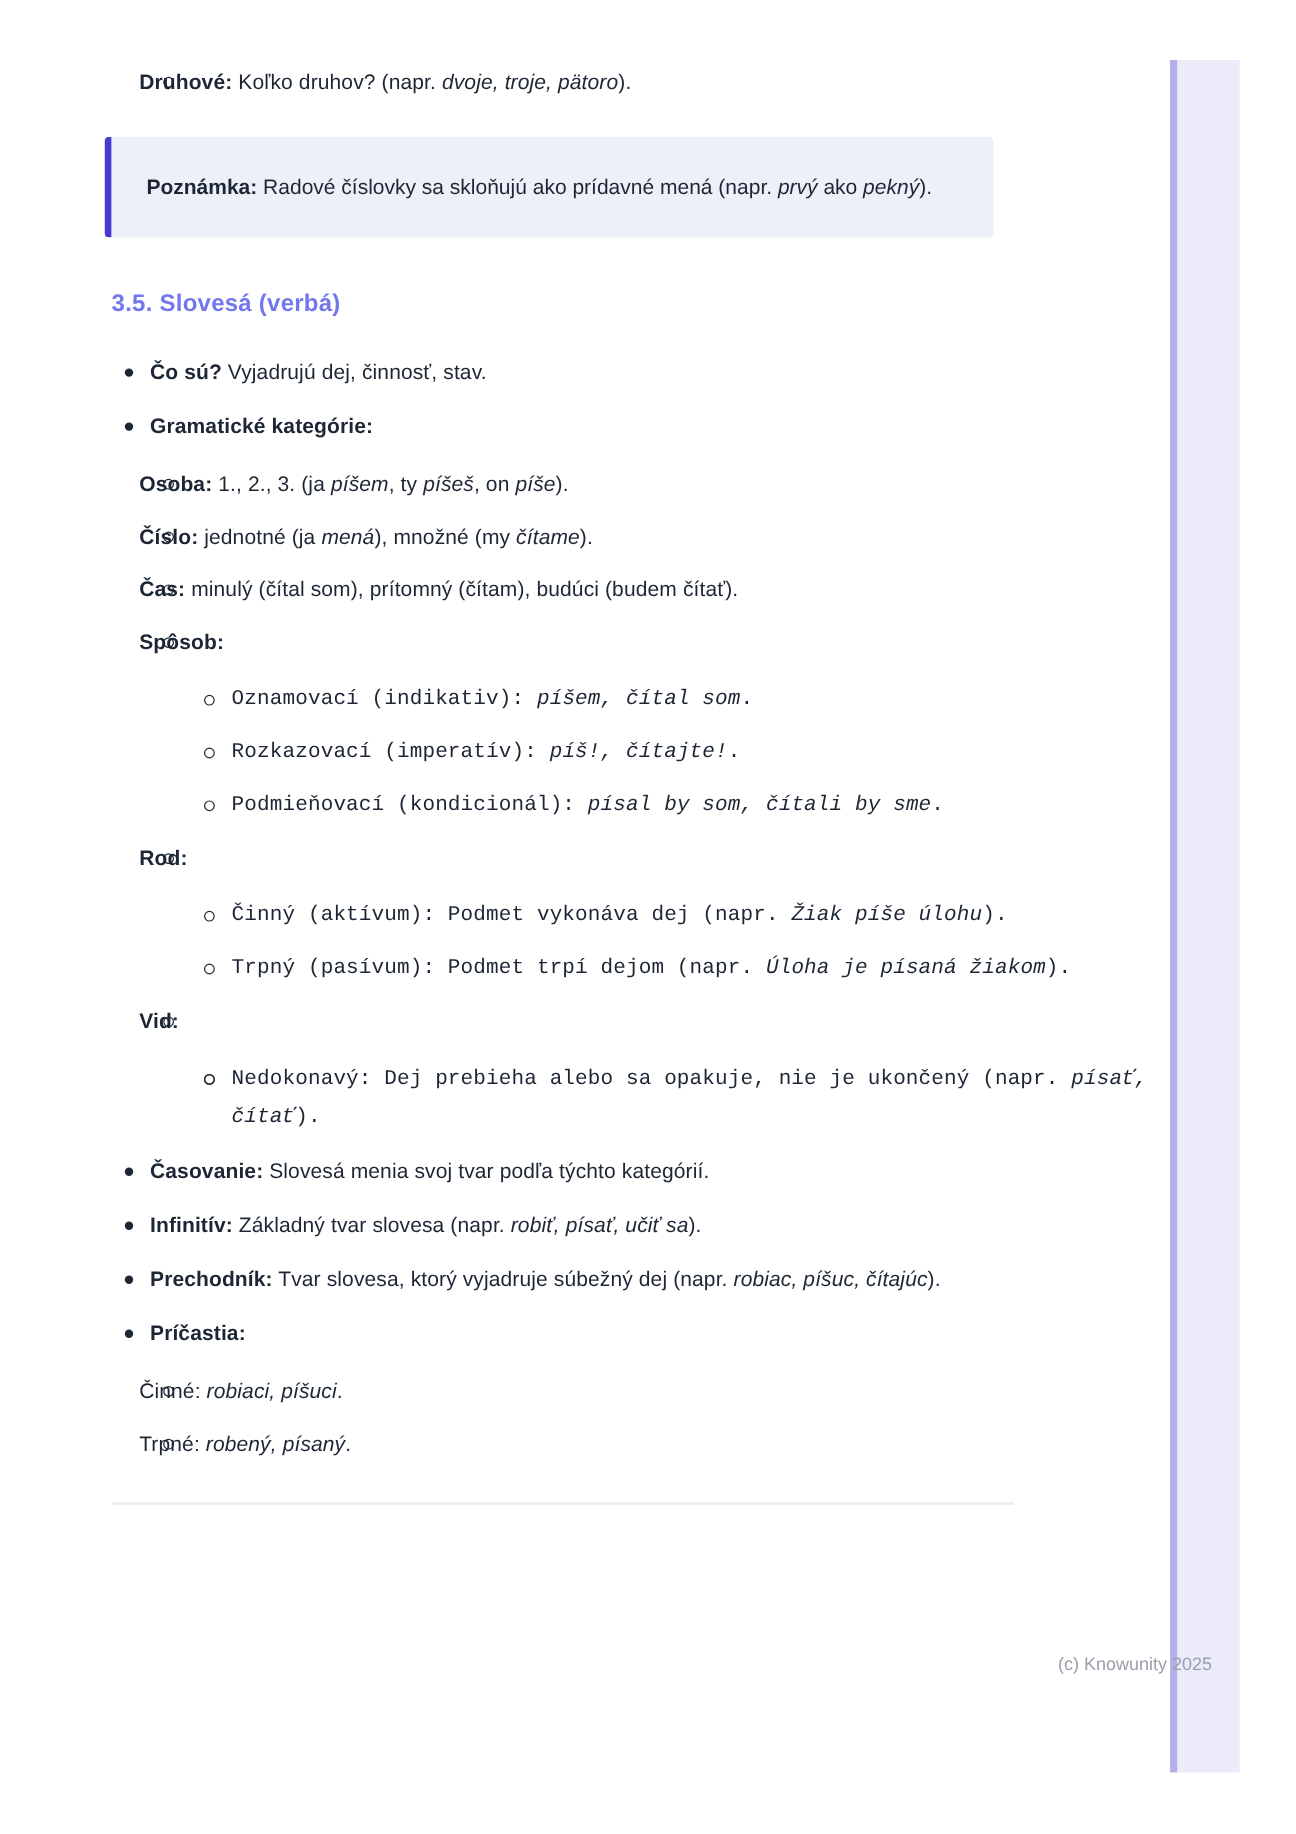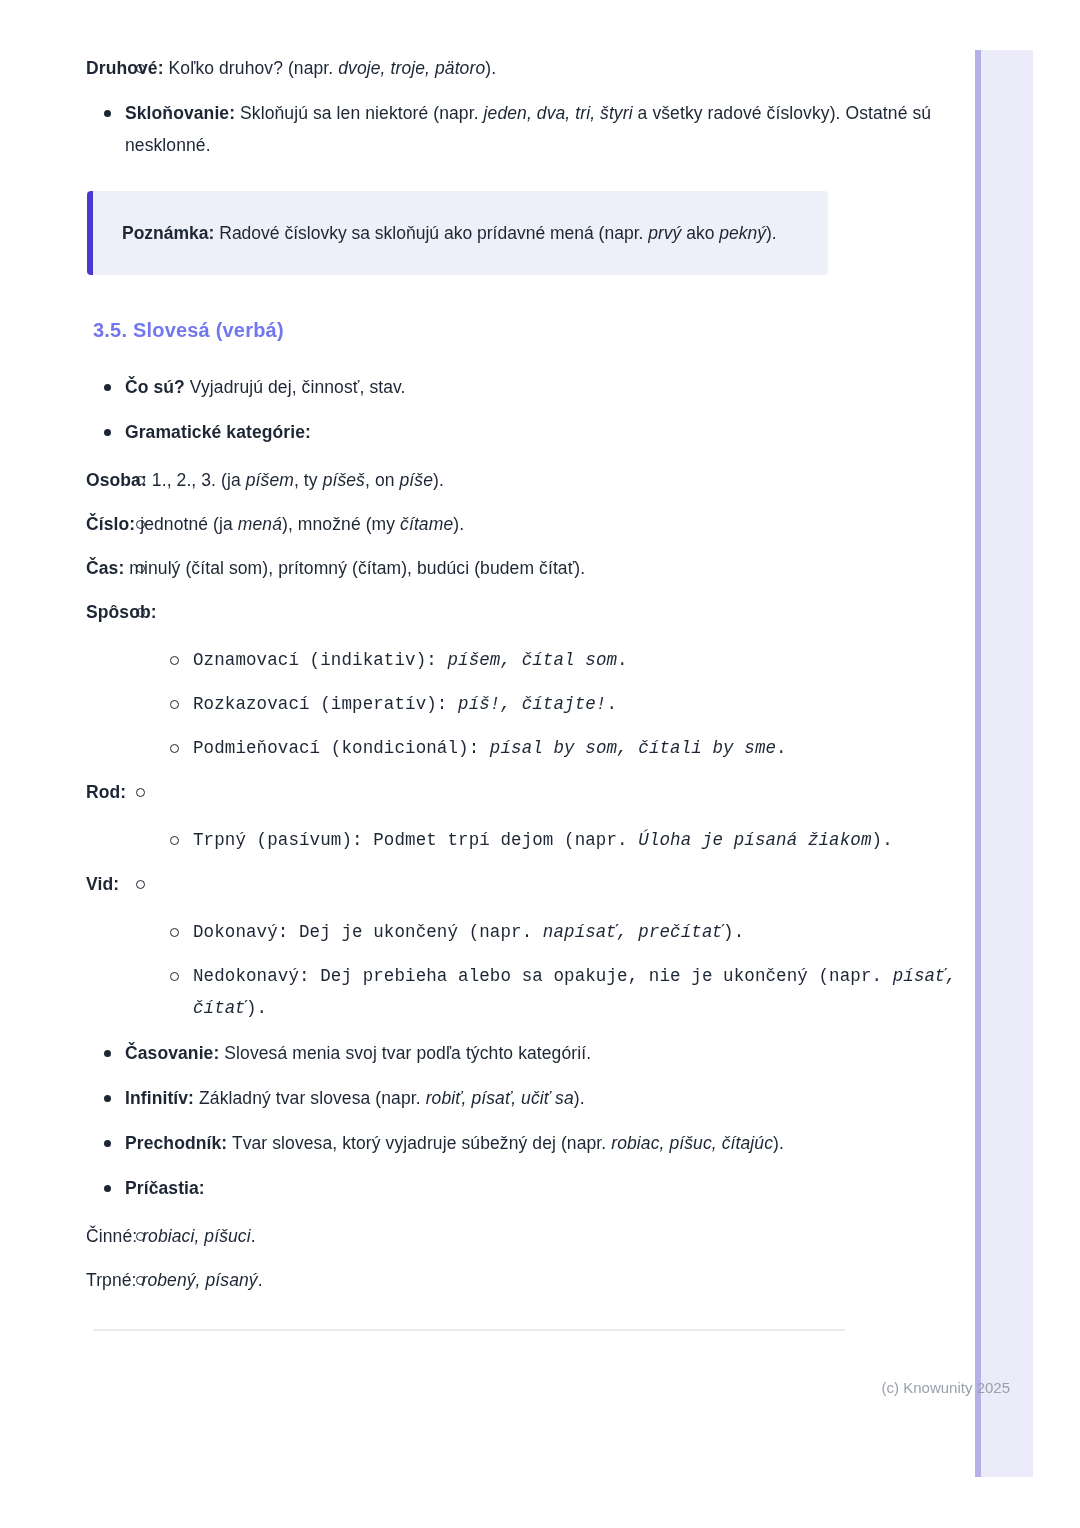--- a/index.html
+++ b/index.html
@@ -30,21 +30,21 @@
     position:absolute;left:0;top:0;width:6px;height:100%;
     background:var(--edge-strip-line);
   }
   .content{
     position:absolute;left:0;top:52px;width:975px;z-index:1;
   }
   .item{margin-top:13px;}
   .content > .item:first-child{margin-top:0;}
   .row{position:relative;font-size:17.5px;line-height:32px;letter-spacing:0.1px;}
   .l1 > .row{padding-left:125px;}
-  .l2 > .row{padding-left:86px;}
+  .l2 > .row{padding-left:116px;}
   .l3 > .row{padding-left:193px;font-family:Liberation Mono, monospace;}
   .marker{position:absolute;box-sizing:border-box;}
   .marker.disc{width:7px;height:7px;border-radius:50%;background:var(--body-text);top:13px;left:104px;}
   .marker.circ{width:9px;height:9px;border-radius:50%;border:1.7px solid var(--body-text);top:12px;background:transparent;}
   .l2 > .row > .marker.circ{left:136px;}
   .l3 > .row > .marker.circ{left:170px;}
   .children{margin-bottom:8px;}
   .item > .children{margin-top:2px;}
   .children > .item{margin-top:12px;}
   .children > .item:first-child{margin-top:16px;}
@@ -79,23 +79,20 @@
 <body>
 
 <div class="edge-strip">
   <div class="edge-line"></div>
 </div>
 
 <main class="content" id="doc-root">
     <div class="item l2">
       <div class="row"><span class="marker circ"></span><span><span class="seg-b ">Druhové:</span><span class=""> Koľko druhov? (napr. </span><span class="seg-i">dvoje, troje, pätoro</span><span class="">).</span></span></div>
     </div>
-    <div class="item l1">
-      <div class="row"><span class="marker disc"></span><span><span class="seg-b ">Skloňovanie:</span><span class=""> Skloňujú sa len niektoré (napr. </span><span class="seg-i">jeden, dva, tri, štyri</span><span class=""> a všetky radové číslovky). Ostatné sú nesklonné.</span></span></div>
-    </div>
     <div class="note"><span class="seg-b ">Poznámka:</span><span class=""> Radové číslovky sa skloňujú ako prídavné mená (napr. </span><span class="seg-i">prvý</span><span class=""> ako </span><span class="seg-i">pekný</span><span class="">).</span></div>
     <h2 class="heading">3.5. Slovesá (verbá)</h2>
     <div class="item l1">
       <div class="row"><span class="marker disc"></span><span><span class="seg-b ">Čo sú?</span><span class=""> Vyjadrujú dej, činnosť, stav.</span></span></div>
     </div>
     <div class="item l1">
       <div class="row"><span class="marker disc"></span><span><span class="seg-b ">Gramatické kategórie:</span></span></div>
       <div class="children">
         <div class="item l2">
           <div class="row"><span class="marker circ"></span><span><span class="seg-b ">Osoba:</span><span class=""> 1., 2., 3. (ja </span><span class="seg-i">píšem</span><span class="">, ty </span><span class="seg-i">píšeš</span><span class="">, on </span><span class="seg-i">píše</span><span class="">).</span></span></div>
@@ -117,29 +114,32 @@
             </div>
             <div class="item l3">
               <div class="row"><span class="marker circ"></span><span><span class="">Podmieňovací (kondicionál): </span><span class="seg-i">písal by som, čítali by sme</span><span class="">.</span></span></div>
             </div>
           </div>
         </div>
         <div class="item l2">
           <div class="row"><span class="marker circ"></span><span><span class="seg-b ">Rod:</span></span></div>
           <div class="children">
             <div class="item l3">
+              <div class="row"><span class="marker circ"></span><span><span class="">Činný (aktívum): Podmet vykonáva dej (napr. </span><span class="seg-i">Žiak píše úlohu</span><span class="">).</span></span></div>
+            </div>
+            <div class="item l3">
               <div class="row"><span class="marker circ"></span><span><span class="">Trpný (pasívum): Podmet trpí dejom (napr. </span><span class="seg-i">Úloha je písaná žiakom</span><span class="">).</span></span></div>
             </div>
           </div>
         </div>
         <div class="item l2">
           <div class="row"><span class="marker circ"></span><span><span class="seg-b ">Vid:</span></span></div>
           <div class="children">
             <div class="item l3">
-              <div class="row"><span class="marker circ"></span><span><span class="">Dokonavý: Dej je ukončený (napr. </span><span class="seg-i">napísať, prečítať</span><span class="">).</span></span></div>
+              <div class="row"><span class="marker circ"></span></div>
             </div>
             <div class="item l3">
               <div class="row"><span class="marker circ"></span><span><span class="">Nedokonavý: Dej prebieha alebo sa opakuje, nie je ukončený (napr. </span><span class="seg-i">písať, čítať</span><span class="">).</span></span></div>
             </div>
           </div>
         </div>
       </div>
     </div>
     <div class="item l1">
       <div class="row"><span class="marker disc"></span><span><span class="seg-b ">Časovanie:</span><span class=""> Slovesá menia svoj tvar podľa týchto kategórií.</span></span></div>

